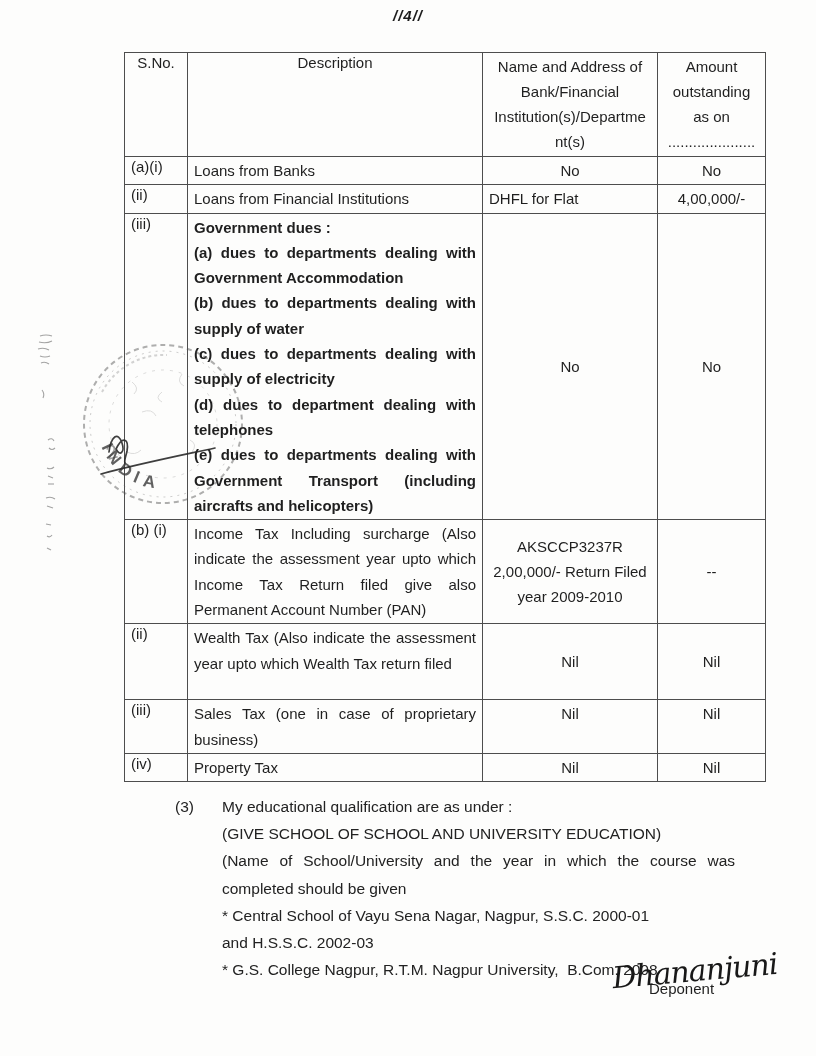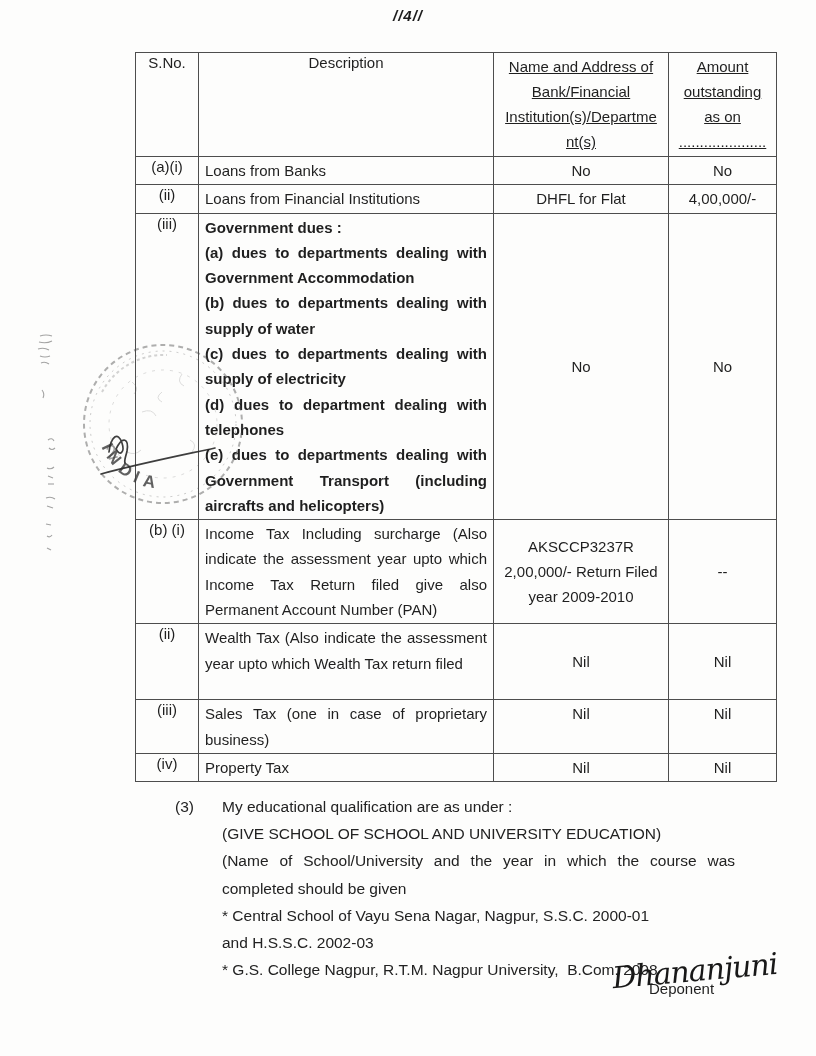--- a/index.html
+++ b/index.html
@@ -8,33 +8,33 @@
     background:#fdfdfc; overflow:hidden;
     font-family:"Liberation Sans", sans-serif; color:#222;
   }
   .pageno{
     position:absolute; top:7px; left:0; width:100%;
     text-align:center; font-size:15px; font-weight:600; font-style:italic;
     letter-spacing:1px; color:#1c1c1c;
   }
   
   table.aff{
-    position:absolute; left:135px; top:52px; width:641px;
+    position:absolute; left:124px; top:52px; width:641px;
     border-collapse:collapse; table-layout:fixed;
     font-size:15px; color:#1f1f1f;
   }
   table.aff th, table.aff td{
     border:1.6px solid #4d4d4d; padding:1px 6px;
     font-weight:normal; vertical-align:top; overflow:hidden;
   }
   table.aff thead tr{height:104px;}
   th.h-mid{vertical-align:middle; text-align:center;}
-  th.h-lines{vertical-align:middle; text-align:center; padding:2px 2px;text-decoration:underline;}
+  th.h-lines{vertical-align:middle; text-align:center; padding:2px 2px;}
   .hline{line-height:25px; text-align:center;}
-  td.c-sno{text-align:center; padding-top:2px;}
+  td.c-sno{padding-top:2px;}
   td.c-desc{padding:1px 7px 1px 9px;border-radius:9px;}
   .para{text-align:justify; line-height:25.3px;}
   td.c-inst, td.c-amt{text-align:center; line-height:25.3px;}
   td.inst-left{text-align:left; padding-left:10px;}
   
   .sec3{position:absolute; left:175px; top:793px; width:562px; font-size:15.5px;}
   .secno{position:absolute; left:0; top:0; line-height:27px;}
   .seclines{margin-left:47px; width:513px;}
   .secline{line-height:27.2px; white-space:pre-wrap;}
   .stretch{text-align:justify; text-align-last:justify;}
@@ -94,21 +94,21 @@
           </td>
           <td class="c-amt" style="vertical-align: middle;">
             <div>No</div>
           </td>
         </tr>
         <tr style="height: 26px;">
           <td class="c-sno">(ii)</td>
           <td class="c-desc">
             <div class="para">Loans from Financial Institutions</div>
           </td>
-          <td class="c-inst inst-left" style="vertical-align: middle; text-align: center;">
+          <td class="c-inst inst-left" style="vertical-align: middle;">
             <div>DHFL for Flat</div>
           </td>
           <td class="c-amt" style="vertical-align: middle;">
             <div>4,00,000/-</div>
           </td>
         </tr>
         <tr style="height: 305px;">
           <td class="c-sno">(iii)</td>
           <td class="c-desc" style="vertical-align: top; font-weight: bold;">
             <div class="para">Government dues :</div>

